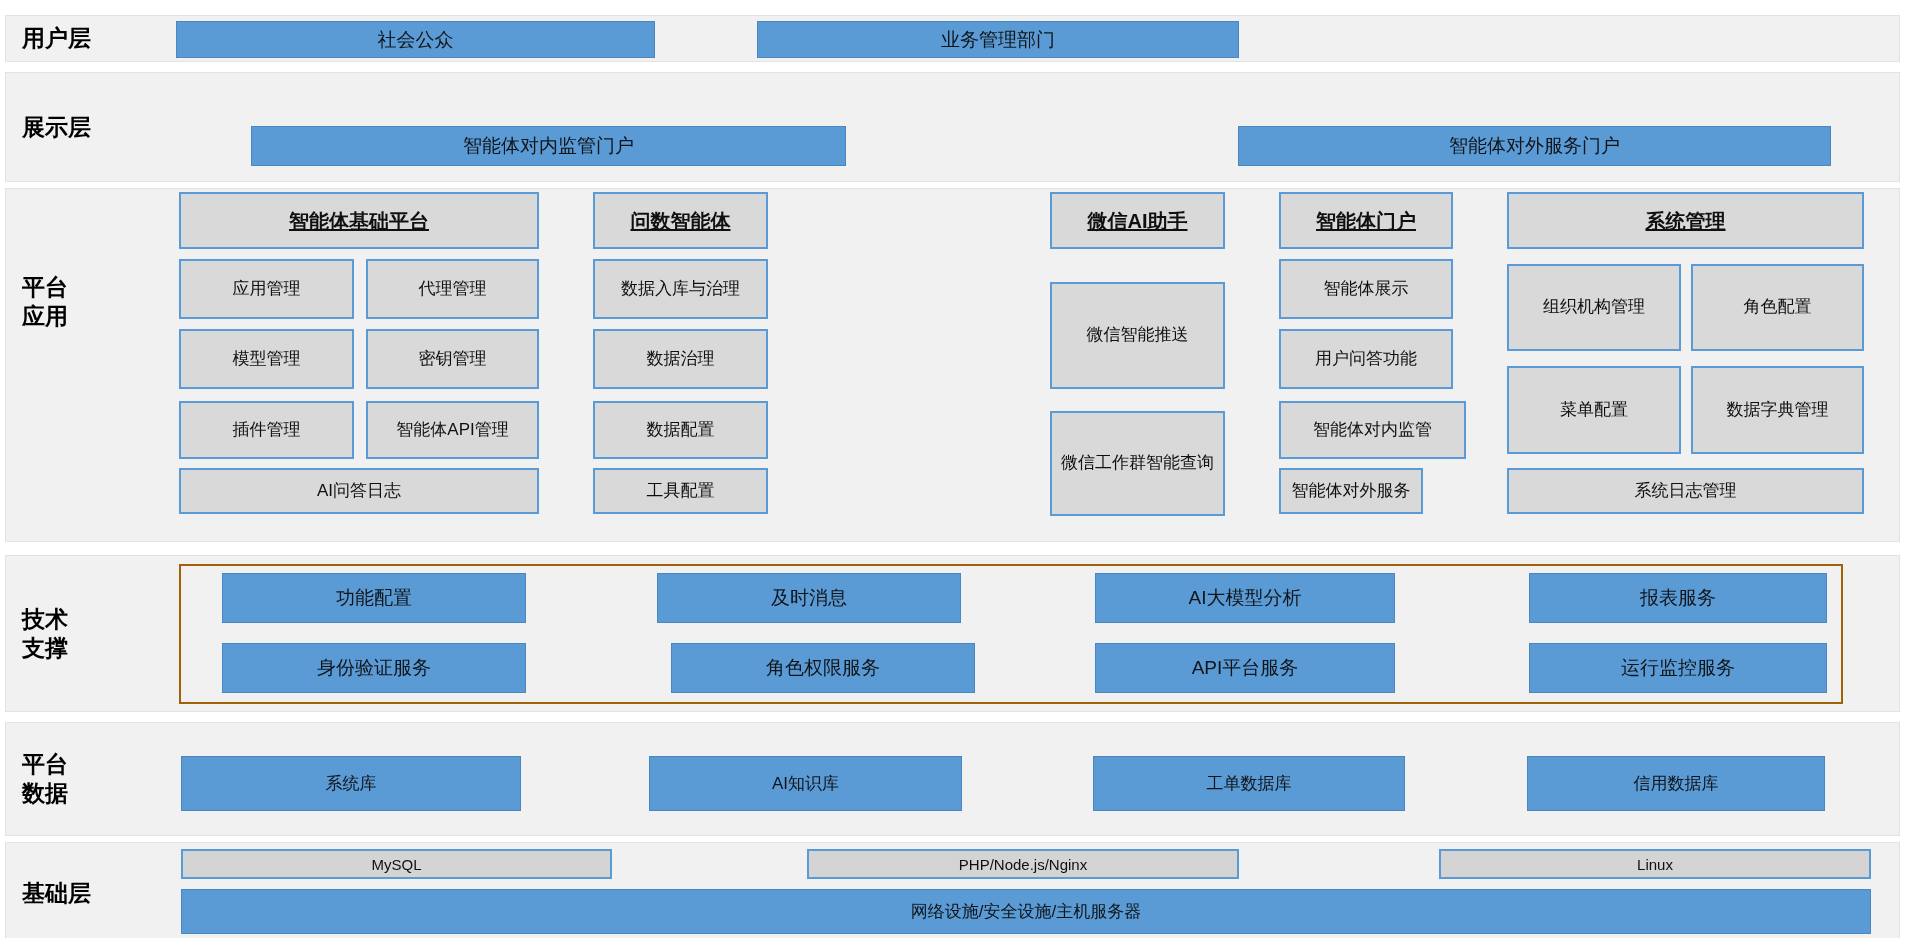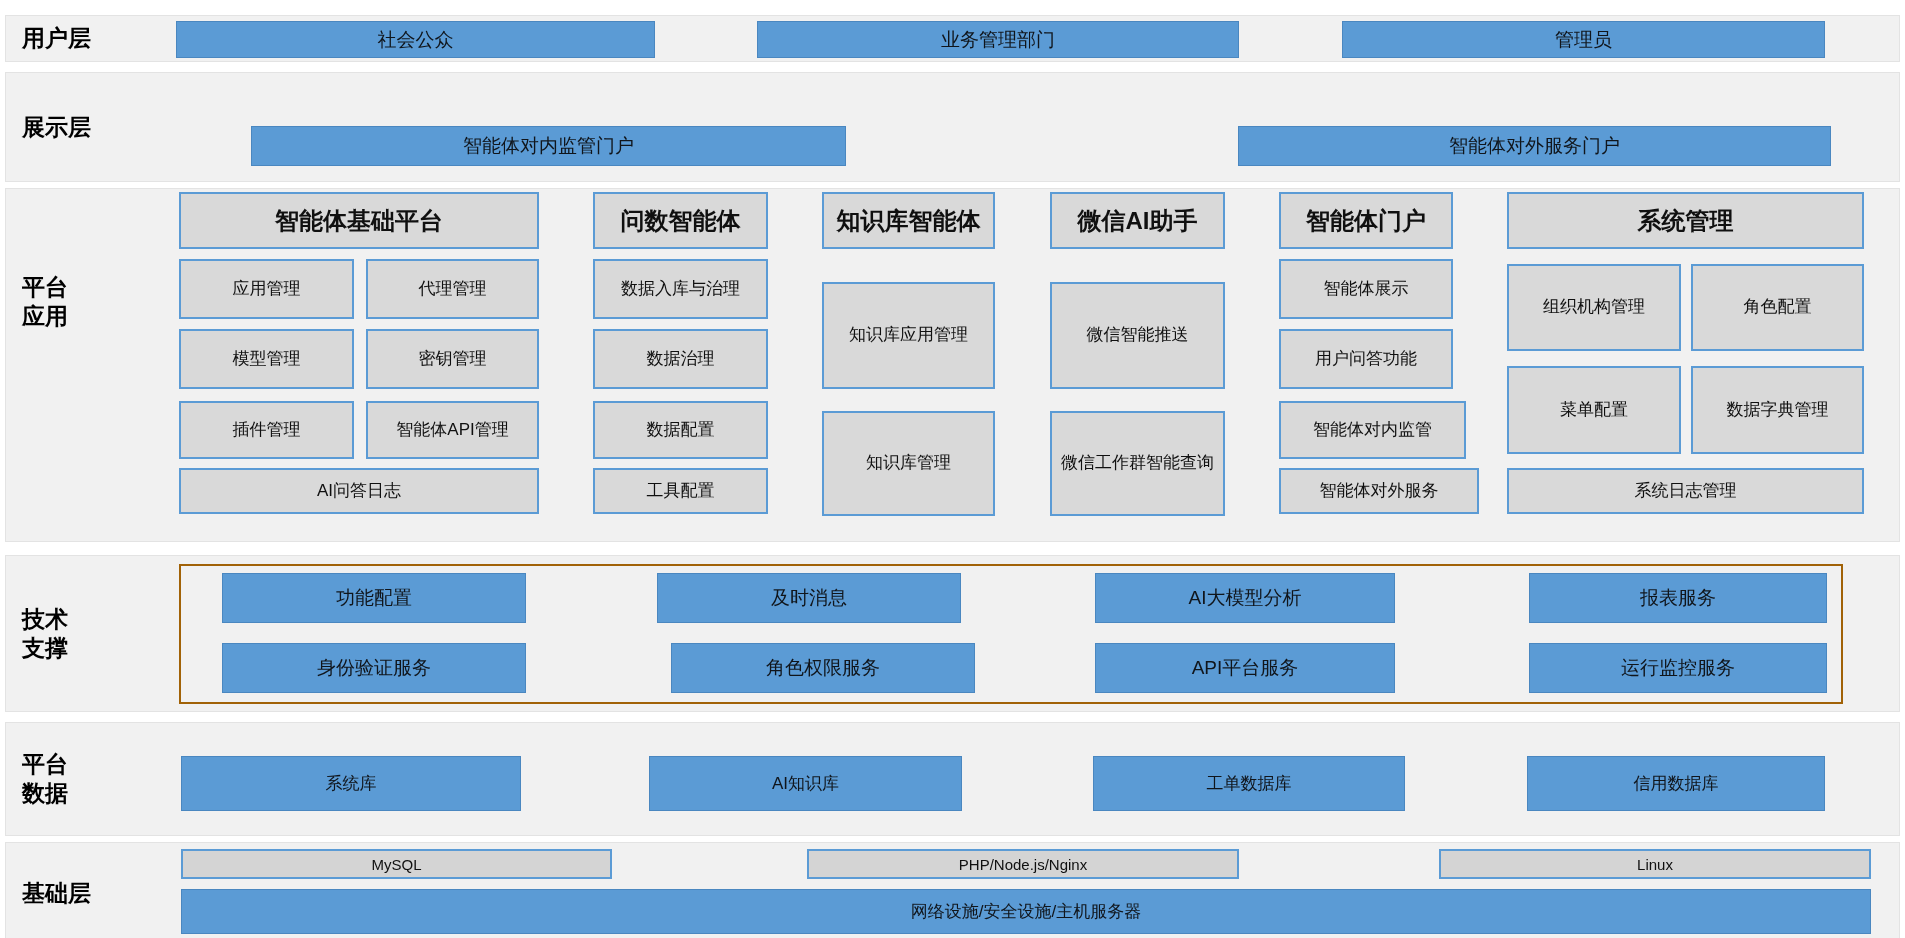--- a/index.html
+++ b/index.html
@@ -14,21 +14,21 @@
     align-items:center; white-space:pre-line; line-height:1.25; }
   .band-label.top-offset { align-items:flex-start; padding-top:84px; }
   .band-content { position:relative; flex:1 1 auto; }
 
   .blue-box { position:absolute; background:#5b9bd5; border:1px solid #4a87c0;
     display:flex; align-items:center; justify-content:center; text-align:center;
     font-size:19px; color:#10151b; line-height:1.25; }
   .gray-box { position:absolute; background:#d9d9d9; border:2px solid #5b9bd5;
     display:flex; align-items:center; justify-content:center; text-align:center;
     font-size:17px; color:#101010; line-height:1.3; padding:2px 8px; }
-  .gray-box.hdr { font-weight:bold; font-size:24px; }
+  .gray-box.hdr { font-weight:bold; font-size:20px;text-decoration:underline; }
 
   .col { position:absolute; top:0; height:100%; }
 
   .tech-outer { position:absolute; left:3px; top:8px; width:1664px; height:140px;
     border:2px solid #a16207; background:transparent; }
 
   .infra-gray { position:absolute; background:#d4d4d4; border:2px solid #5b9bd5;
     display:flex; align-items:center; justify-content:center;
     font-size:15px; color:#101010; }
 
@@ -38,21 +38,20 @@
 </head>
 <body>
 
 <div class="page">
 
   <section class="band" style="height:47px">
     <div class="band-label">用户层</div>
     <div class="band-content">
       <div class="blue-box" style="left:0;top:5px;width:479px;height:37px">社会公众</div>
       <div class="blue-box" style="left:581px;top:5px;width:482px;height:37px">业务管理部门</div>
-      <div class="blue-box" style="left:1166px;top:5px;width:483px;height:37px">管理员</div>
     </div>
   </section>
 
   <div class="gap10"></div>
 
   <section class="band" style="height:110px">
     <div class="band-label">展示层</div>
     <div class="band-content">
       <div class="blue-box" style="left:75px;top:53px;width:595px;height:40px">智能体对内监管门户</div>
       <div class="blue-box" style="left:1062px;top:53px;width:593px;height:40px">智能体对外服务门户</div>
@@ -78,38 +77,33 @@
       </div>
 
       <div class="col" style="left:417px;width:175px">
         <div class="gray-box hdr" style="left:0;top:3px;width:175px;height:57px">问数智能体</div>
         <div class="gray-box" style="left:0;top:70px;width:175px;height:60px">数据入库与治理</div>
         <div class="gray-box" style="left:0;top:140px;width:175px;height:60px">数据治理</div>
         <div class="gray-box" style="left:0;top:212px;width:175px;height:58px">数据配置</div>
         <div class="gray-box" style="left:0;top:279px;width:175px;height:46px">工具配置</div>
       </div>
 
-      <div class="col" style="left:646px;width:173px">
-        <div class="gray-box hdr" style="left:0;top:3px;width:173px;height:57px">知识库智能体</div>
-        <div class="gray-box" style="left:0;top:93px;width:173px;height:107px">知识库应用管理</div>
-        <div class="gray-box" style="left:0;top:222px;width:173px;height:105px">知识库管理</div>
-      </div>
 
       <div class="col" style="left:874px;width:175px">
         <div class="gray-box hdr" style="left:0;top:3px;width:175px;height:57px">微信AI助手</div>
         <div class="gray-box" style="left:0;top:93px;width:175px;height:107px">微信智能推送</div>
         <div class="gray-box" style="left:0;top:222px;width:175px;height:105px">微信工作群智能查询</div>
       </div>
 
       <div class="col" style="left:1103px;width:174px">
         <div class="gray-box" style="left:0;top:70px;width:174px;height:60px">智能体展示</div>
         <div class="gray-box hdr" style="left:0;top:3px;width:174px;height:57px">智能体门户</div>
         <div class="gray-box" style="left:0;top:140px;width:174px;height:60px">用户问答功能</div>
         <div class="gray-box" style="left:0;top:212px;width:187px;height:58px">智能体对内监管</div>
-        <div class="gray-box" style="left:0;top:279px;width:200px;height:46px">智能体对外服务</div>
+        <div class="gray-box" style="left:0;top:279px;width:144px;height:46px">智能体对外服务</div>
       </div>
 
       <div class="col" style="left:1331px;width:357px">
         <div class="gray-box hdr" style="left:0;top:3px;width:357px;height:57px">系统管理</div>
         <div class="gray-box" style="left:0;top:75px;width:174px;height:87px">组织机构管理</div>
         <div class="gray-box" style="left:184px;top:75px;width:173px;height:87px">角色配置</div>
         <div class="gray-box" style="left:0;top:177px;width:174px;height:88px">菜单配置</div>
         <div class="gray-box" style="left:184px;top:177px;width:173px;height:88px">数据字典管理</div>
         <div class="gray-box" style="left:0;top:279px;width:357px;height:46px">系统日志管理</div>
       </div>

